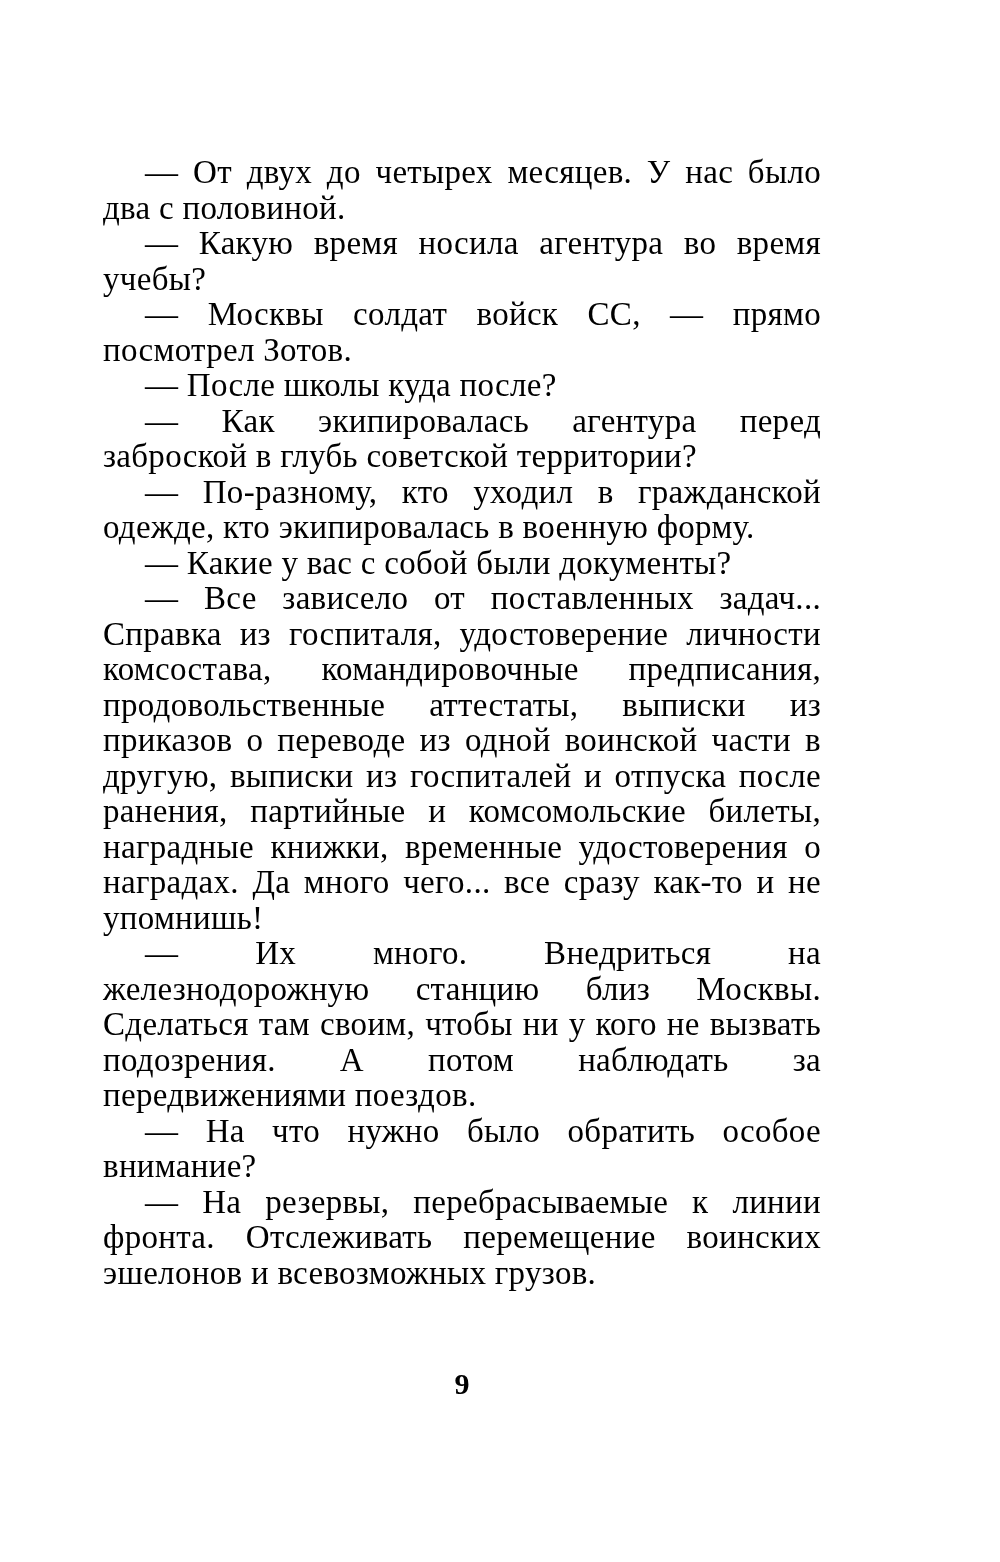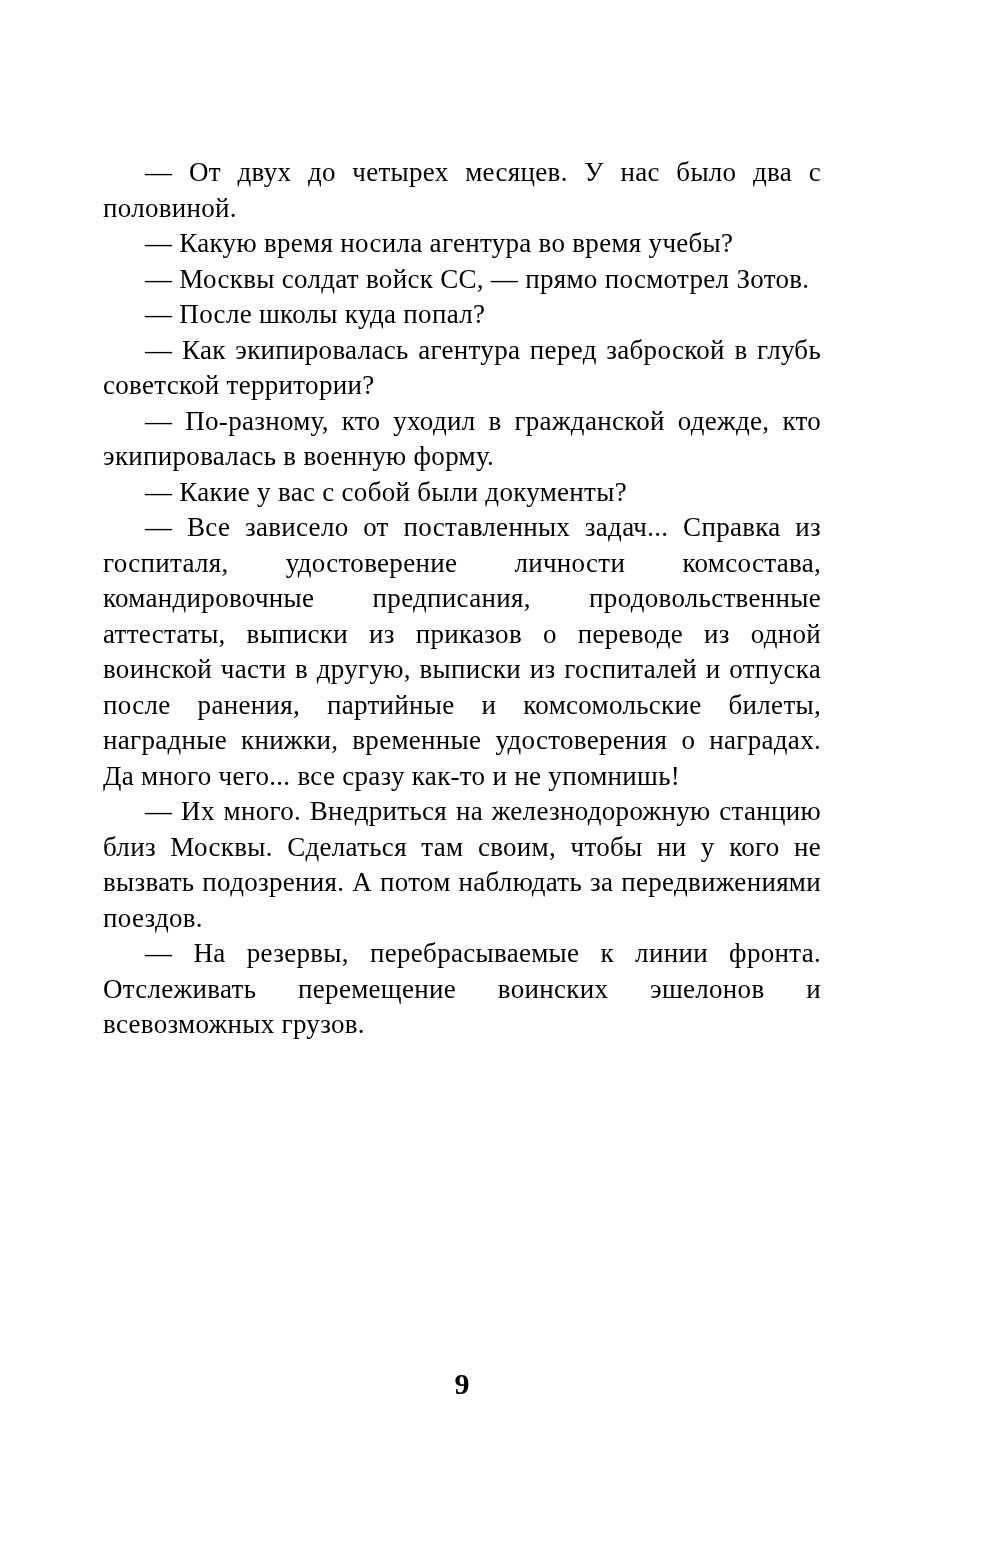--- a/index.html
+++ b/index.html
@@ -10,21 +10,21 @@
     position: relative;
     overflow: hidden;
     font-family: "Liberation Serif", "DejaVu Serif", serif;
     color: #000000;
   }
   .text-block {
     position: absolute;
     left: 103px;
     top: 155px;
     width: 718px;
-    font-size: 27px;
+    font-size: 33px;
     line-height: 35.5px;
     letter-spacing: 0.3px;
     text-align: justify;
     hyphens: auto;
     -webkit-hyphens: auto;
   }
   .para {
     text-indent: 42px;
   }
   .page-number {
@@ -38,22 +38,23 @@
     line-height: 34px;
   }
 </style>
 </head>
 <body>
 
 <div class="text-block" id="paragraphs">
     <p class="para">— От двух до четырех месяцев. У нас было два с половиной.</p>
     <p class="para">— Какую время носила агентура во время учебы?</p>
     <p class="para">— Москвы солдат войск СС, — прямо посмотрел Зотов.</p>
-    <p class="para">— После школы куда попал?</p>
+    <p class="para">— После школы куда после?</p>
     <p class="para">— Как экипировалась агентура перед заброской в глубь советской территории?</p>
     <p class="para">— По-разному, кто уходил в гражданской одежде, кто экипировалась в военную форму.</p>
     <p class="para">— Какие у вас с собой были документы?</p>
     <p class="para">— Все зависело от поставленных задач... Справка из госпиталя, удостоверение личности комсостава, командировочные предписания, продовольственные аттестаты, выписки из приказов о переводе из одной воинской части в другую, выписки из госпиталей и отпуска после ранения, партийные и комсомольские билеты, наградные книжки, временные удостоверения о наградах. Да много чего... все сразу как-то и не упомнишь!</p>
     <p class="para">— Их много. Внедриться на железнодорожную станцию близ Москвы. Сделаться там своим, чтобы ни у кого не вызвать подозрения. А потом наблюдать за передвижениями поездов.</p>
+    <p class="para">— На что нужно было обратить особое внимание?</p>
     <p class="para">— На резервы, перебрасываемые к линии фронта. Отслеживать перемещение воинских эшелонов и всевозможных грузов.</p>
   </div>
 
 <div class="page-number">9</div>
 
 </body></html>

